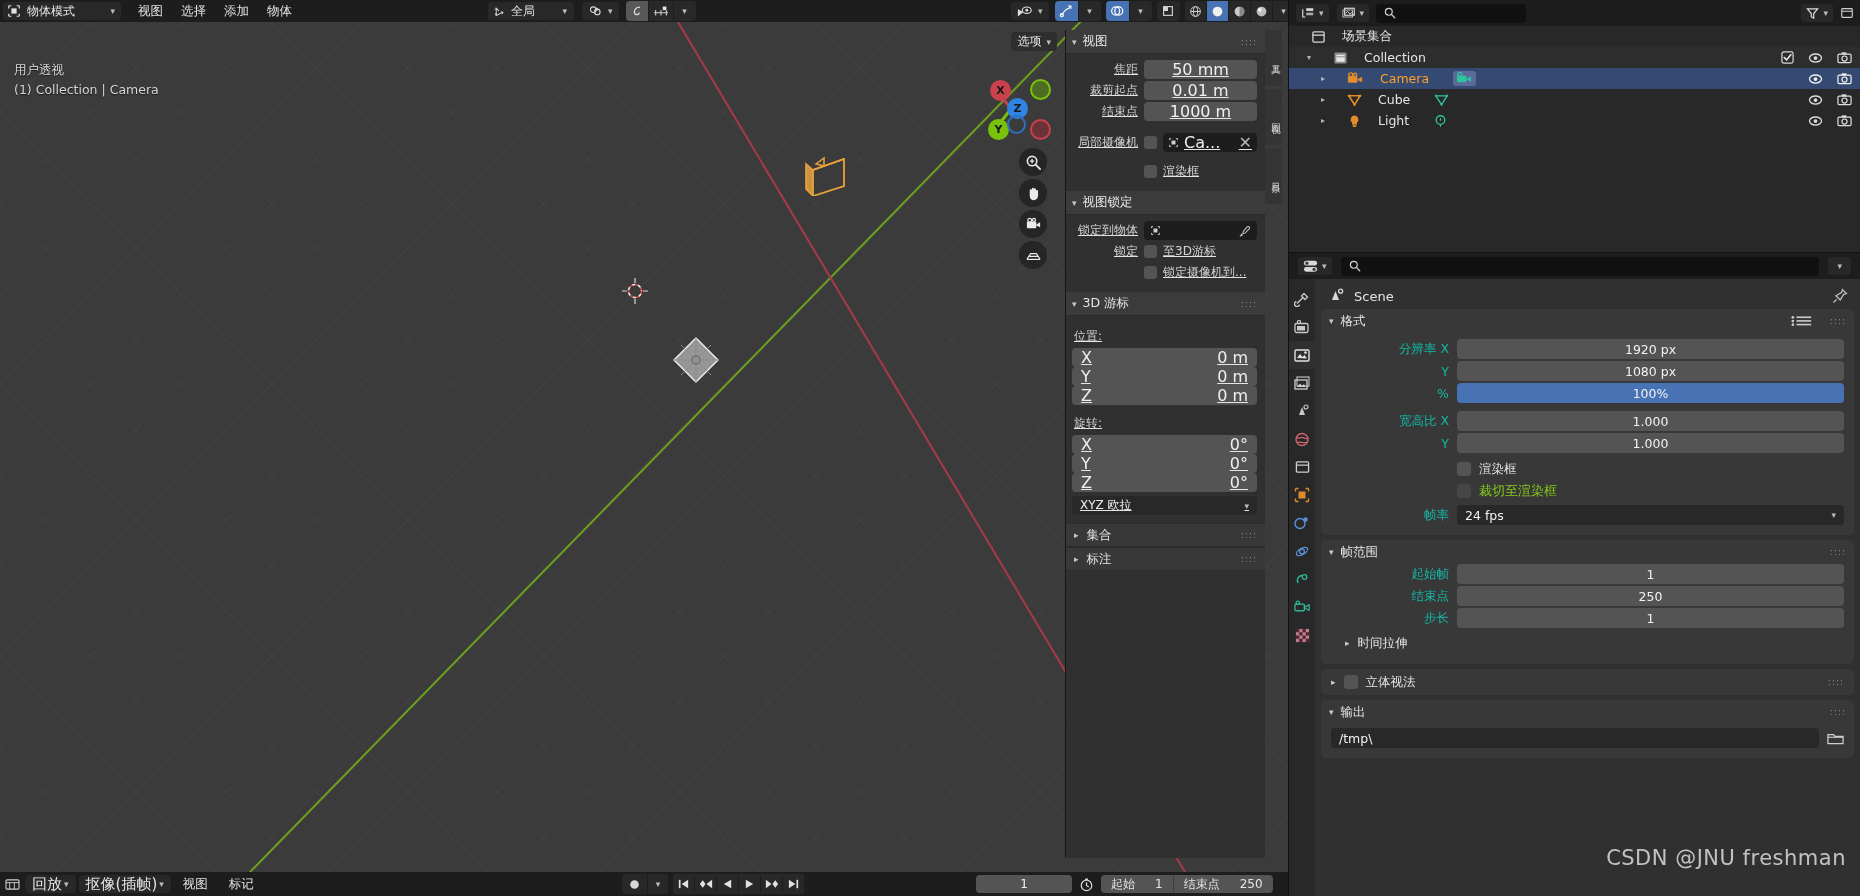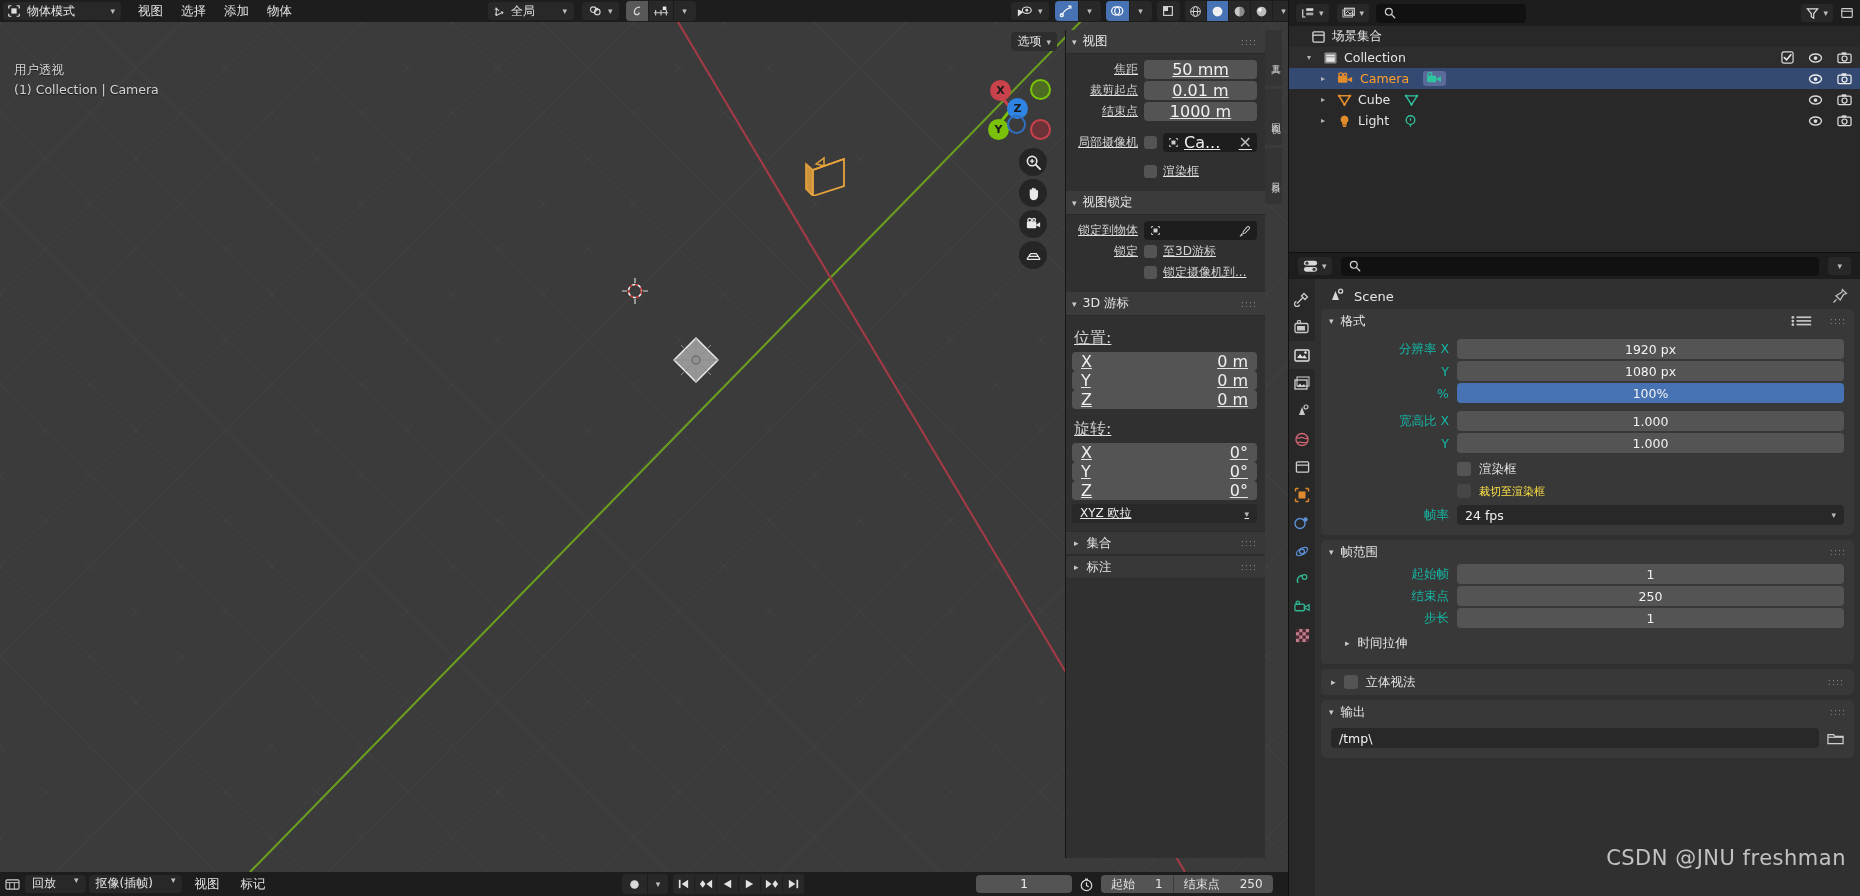--- a/index.html
+++ b/index.html
@@ -106,21 +106,21 @@
     flex: 1; height: 19px; background: #545454; border-radius: 4px;
     display: flex; align-items: center; justify-content: center;
     font-size: 16px; color: #f0f0f0;
   }
   .np-field.dark { background: #1d1d1d; }
   .np-field.lr { justify-content: space-between; padding: 0 9px; }
   .np-check {
     width: 13px; height: 13px; background: #545454; border-radius: 3px; flex: 0 0 auto;
   }
   .np-check-lbl { font-size: 12px; color: #d2d2d2; }
-  .np-sub { font-size: 16px; color: #cfcfcf; margin: 6px 0 3px 2px; }
+  .np-sub { font-size: 12px; color: #cfcfcf; margin: 6px 0 3px 2px; }
   .np-select {
     height: 19px; background: #282828; border-radius: 4px; display: flex;
     align-items: center; padding: 0 8px; font-size: 12px; color: #eee; margin-top: 4px;
   }
   .np-select .chev { margin-left: auto; }
   .np-closed-hdr {
     display: flex; align-items: center; height: 24px; padding: 0 8px 0 8px;
     background: #383838; font-size: 12.5px; gap: 8px; border-bottom: 1px solid #2c2c2c;
     border-top: 1px solid #2c2c2c;
   }
@@ -143,21 +143,21 @@
   #outliner-header {
     height: 26px; background: #1d1d1d; display: flex; align-items: center;
     gap: 6px; padding: 0 6px;
   }
   .ol-search {
     flex: 1; height: 19px; background: #111; border-radius: 4px;
     display: flex; align-items: center; padding: 0 8px; gap: 6px; max-width: 150px;
   }
   .ol-row {
     display: flex; align-items: center; height: 21px; padding-left: 10px;
-    font-size: 12.5px; gap: 6px; position: relative;
+    font-size: 12.5px; gap: 16px; position: relative;
   }
   .ol-row.selected { background: #354a72; }
   .ol-row.alt { background: #2d2d2d; }
   .ol-disc { font-size: 8px; color: #b5b5b5; width: 10px; flex: 0 0 auto; }
   .ol-right { position: absolute; right: 8px; display: flex; align-items: center; gap: 14px; }
 
   
   #properties {
     position: absolute; left: 1288px; top: 252px; width: 572px; height: 644px;
     background: #303030; border-left: 1px solid #111; border-top: 1px solid #111;
@@ -199,22 +199,22 @@
   .pr-check.dim { background: #464646; }
   .pr-closed { display: flex; align-items: center; height: 26px; padding: 0 10px; gap: 8px; font-size: 12.5px; }
   .pr-closed .grip { margin-left: auto; color: #8a8a8a; font-size: 9px; letter-spacing: 1px; }
 
   
   #timeline {
     position: absolute; left: 0; top: 872px; width: 1288px; height: 24px;
     background: #1d1d1d; display: flex; align-items: center; gap: 3px; padding: 0 5px;
   }
   .tl-select {
-    display: flex; gap: 18px; height: 18px;
-    background: #282828; border-radius: 4px; padding: 0 7px; font-size: 12px;
+    display: flex; align-items: center; gap: 2px; height: 18px;
+    background: #282828; border-radius: 4px; padding: 0 7px; font-size: 15px;
   }
   .tl-btn {
     width: 22px; height: 18px; background: #282828; display: flex;
     align-items: center; justify-content: center; border-right: 1px solid #1d1d1d;
   }
   .tl-field {
     height: 18px; background: #545454; border-radius: 4px;
     display: flex; align-items: center; justify-content: center;
     font-size: 12px; color: #f0f0f0;
   }
@@ -1009,21 +1009,21 @@
         </div>
 
         <div class="pr-row" style="margin-top:6px">
           <span class="pr-label"></span>
           <span class="pr-check"></span>
           <span style="font-size:12.5px;flex:1">渲染框</span>
         </div>
         <div class="pr-row">
           <span class="pr-label"></span>
           <span class="pr-check dim"></span>
-          <span style="font-size:11px;flex:1;color:#fde047">裁切至渲染框</span>
+          <span style="font-size:13px;flex:1;color:#84cc16">裁切至渲染框</span>
         </div>
         <div class="pr-row" style="margin-top:4px">
           <span class="pr-label">帧率</span>
           <span class="pr-field dark">
             <span>24 fps</span>
             <span class="chev"></span>
           </span>
         </div>
       </div>
 

